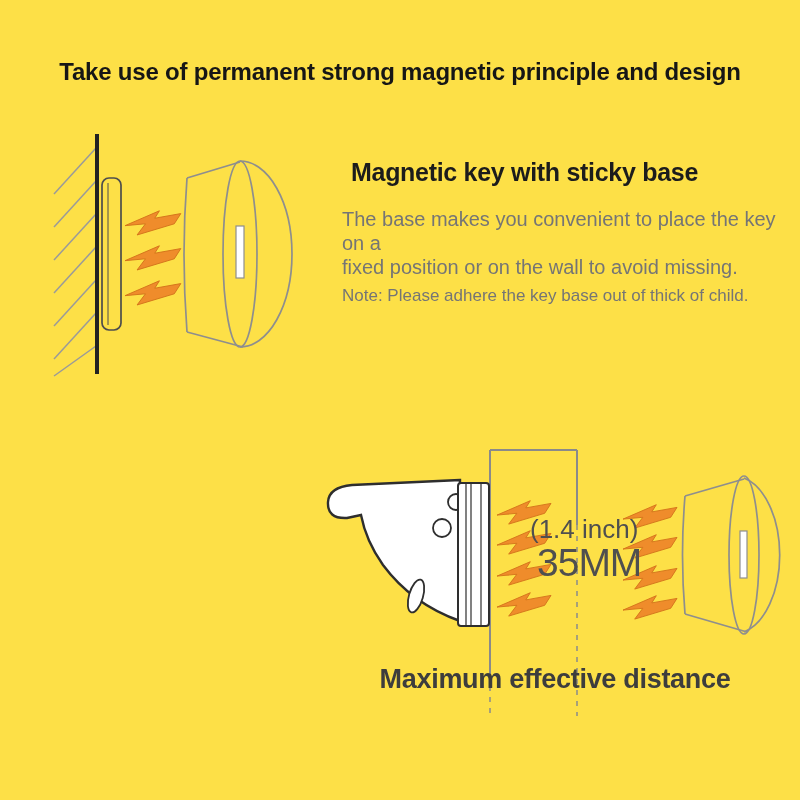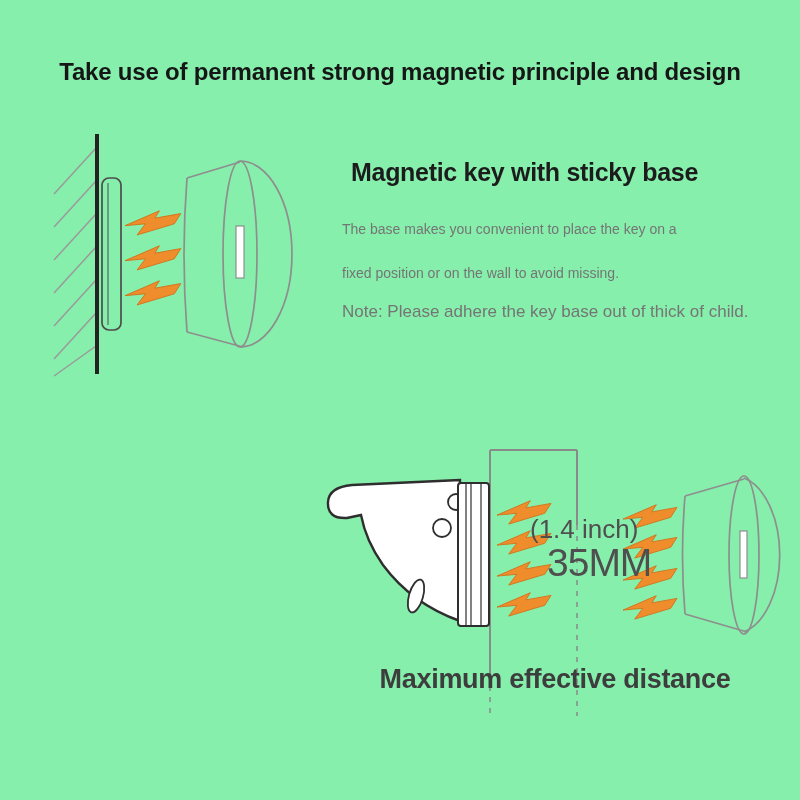--- a/index.html
+++ b/index.html
@@ -1,30 +1,30 @@
 <!DOCTYPE html>
 <html><head>
 <meta charset="utf-8">
 <style>
   html,body{margin:0;padding:0;background:#fff;}
-  .canvas{position:relative;width:800px;height:800px;background:#86efac;overflow:hidden;
+  .canvas{position:relative;width:800px;height:800px;background:#fde047;overflow:hidden;
           font-family:"Liberation Sans",sans-serif;}
   .page-title{position:absolute;top:58px;left:0;width:800px;text-align:center;
               font-size:24px;font-weight:bold;color:#161616;letter-spacing:-0.2px;}
   .fig{position:absolute;}
   .fig-key-base{left:30px;top:126px;width:280px;height:256px;}
   .fig-lock-key{left:320px;top:438px;width:480px;height:285px;}
   .sec-key-base{position:absolute;left:342px;top:149px;width:445px;}
   .kb-heading{font-size:25px;font-weight:bold;color:#1c1c1c;letter-spacing:-0.3px;margin:9px;}
-  .kb-body{margin-top:20px;font-size:14px;color:#757575;line-height:44px;white-space:pre-line;}
+  .kb-body{margin-top:20px;font-size:20px;color:#757575;line-height:24px;white-space:pre-line;}
   .kb-note{font-size:17px;color:#757575;line-height:33px;}
   .sec-universal{position:absolute;left:40px;top:453px;width:300px;font-size:17px;
                  color:#666666;line-height:35px;white-space:pre-line;}
   .label-inch{position:absolute;left:210px;top:76px;font-size:26px;color:#4f4f4f;}
-  .label-mm{position:absolute;left:217px;top:103px;font-size:39px;color:#4f4f4f;letter-spacing:-1px;margin-left:10px;}
+  .label-mm{position:absolute;left:217px;top:103px;font-size:39px;color:#4f4f4f;letter-spacing:-1px;}
   .caption{position:absolute;left:325px;top:664px;width:460px;text-align:center;
            font-size:27px;font-weight:bold;color:#3d3d3d;letter-spacing:-0.3px;}
   svg{display:block;}
   .hidden-defs{position:absolute;width:0;height:0;overflow:hidden;}
 </style>
 </head>
 <body>
 
 <div class="canvas">
 

